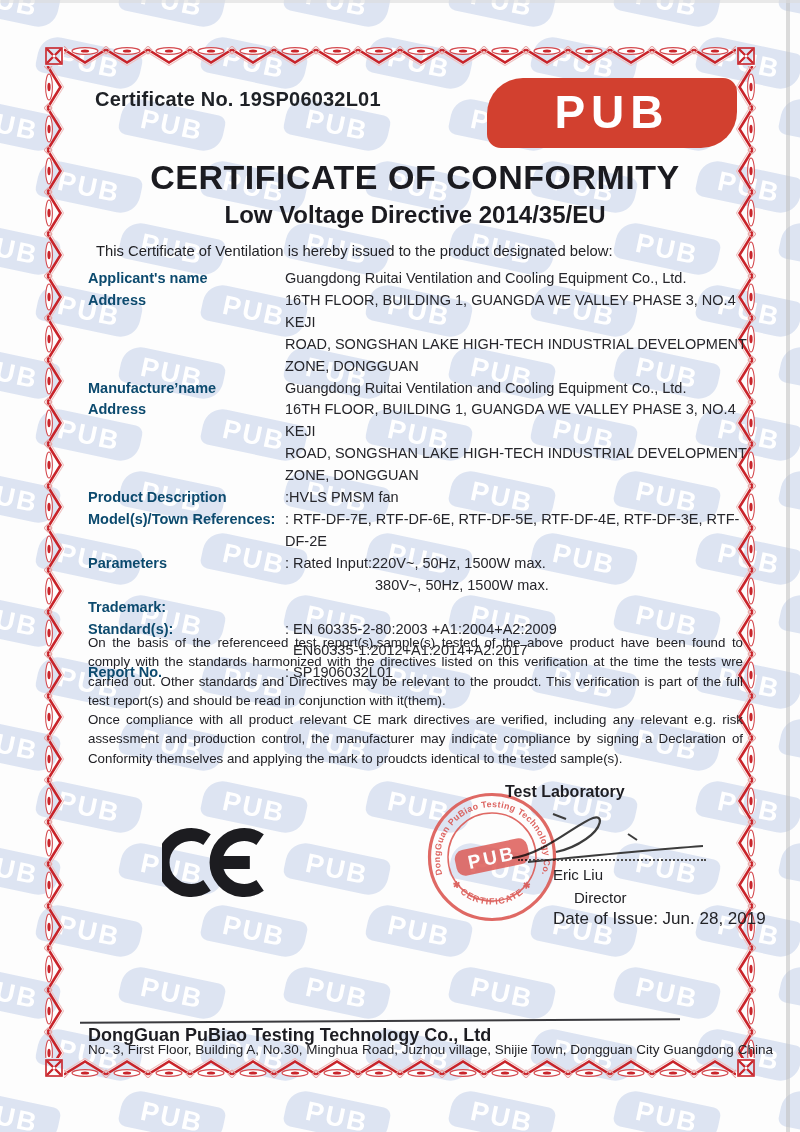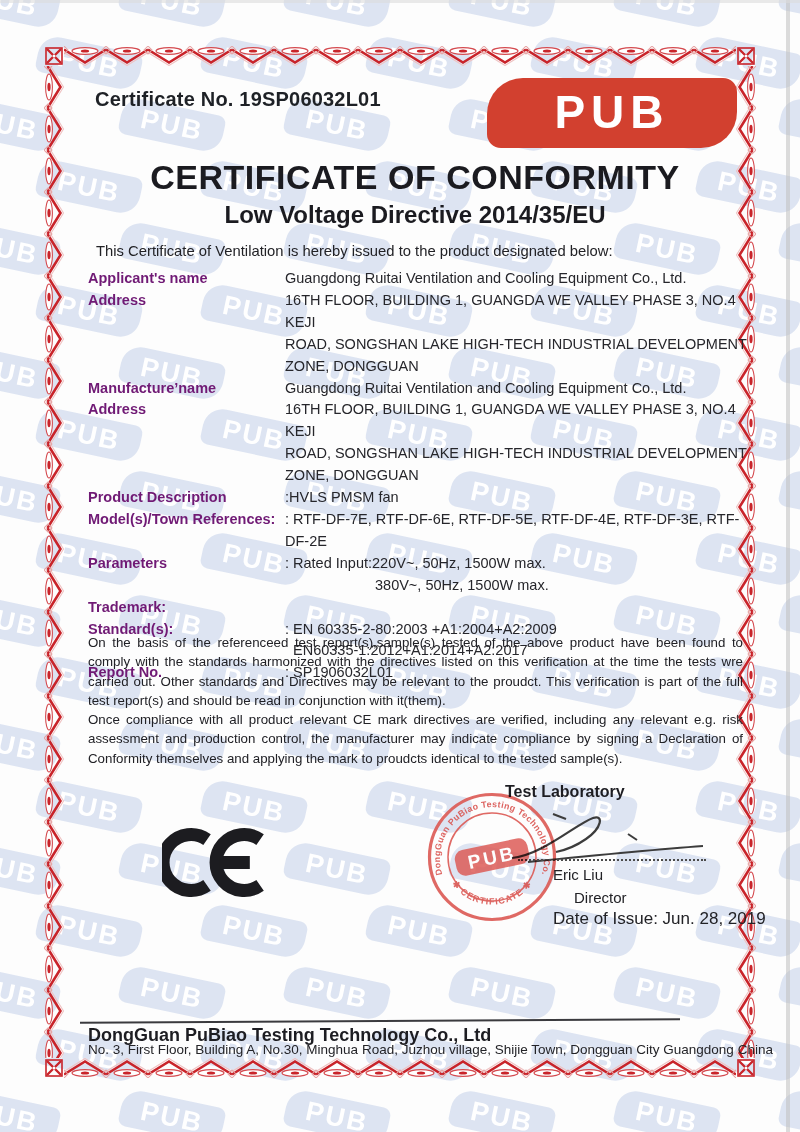--- a/index.html
+++ b/index.html
@@ -17,21 +17,21 @@
   .abs{position:absolute;}
   #cert-no{left:95px;top:88px;font-size:20px;font-weight:bold;color:#1e2126;letter-spacing:.2px;}
   #logo{left:487px;top:78px;width:250px;height:70px;background:#d2402f;
         border-radius:36px 14px 36px 14px;display:flex;align-items:center;justify-content:center;}
   #logo span{color:#fff;font-weight:bold;font-size:46px;letter-spacing:6px;padding-bottom:3px;}
   #title{left:60px;right:30px;top:158px;text-align:center;font-size:34px;font-weight:bold;color:#1b1b20;letter-spacing:.5px;}
   #subtitle{left:60px;right:30px;top:201px;text-align:center;font-size:24px;font-weight:bold;color:#1b1b20;}
   #intro{left:96px;top:243px;font-size:14.8px;}
   #fields{left:88px;top:268px;width:660px;}
   .frow{display:flex;line-height:21.9px;font-size:14.5px;}
-  .flabel{width:197px;flex-shrink:0;font-weight:bold;color:#701a75;}
+  .flabel{width:197px;flex-shrink:0;font-weight:bold;color:#0c4a6e;}
   .fvalue{flex:1;color:#26262b;}
   .rtfans{font-weight:bold;font-style:italic;font-size:21px;letter-spacing:1px;line-height:24px;display:inline-block;}
   #paras{left:88px;top:633px;width:655px;font-size:13.3px;line-height:19.3px;text-align:justify;color:#212126;}
   #paras p{margin:0;}
   #testlab-heading{left:505px;top:783px;font-size:16px;font-weight:bold;color:#1d1d22;}
   #sig-dotline{left:518px;top:859px;width:188px;height:0;border-bottom:2px dotted #4b4b4b;}
   #signer-name{left:553px;top:866px;font-size:15px;}
   #signer-title{left:574px;top:889px;font-size:15px;}
   #issue-date{left:553px;top:909px;font-size:17px;}
   #stamp{left:422px;top:787px;mix-blend-mode:multiply;opacity:.9;}

